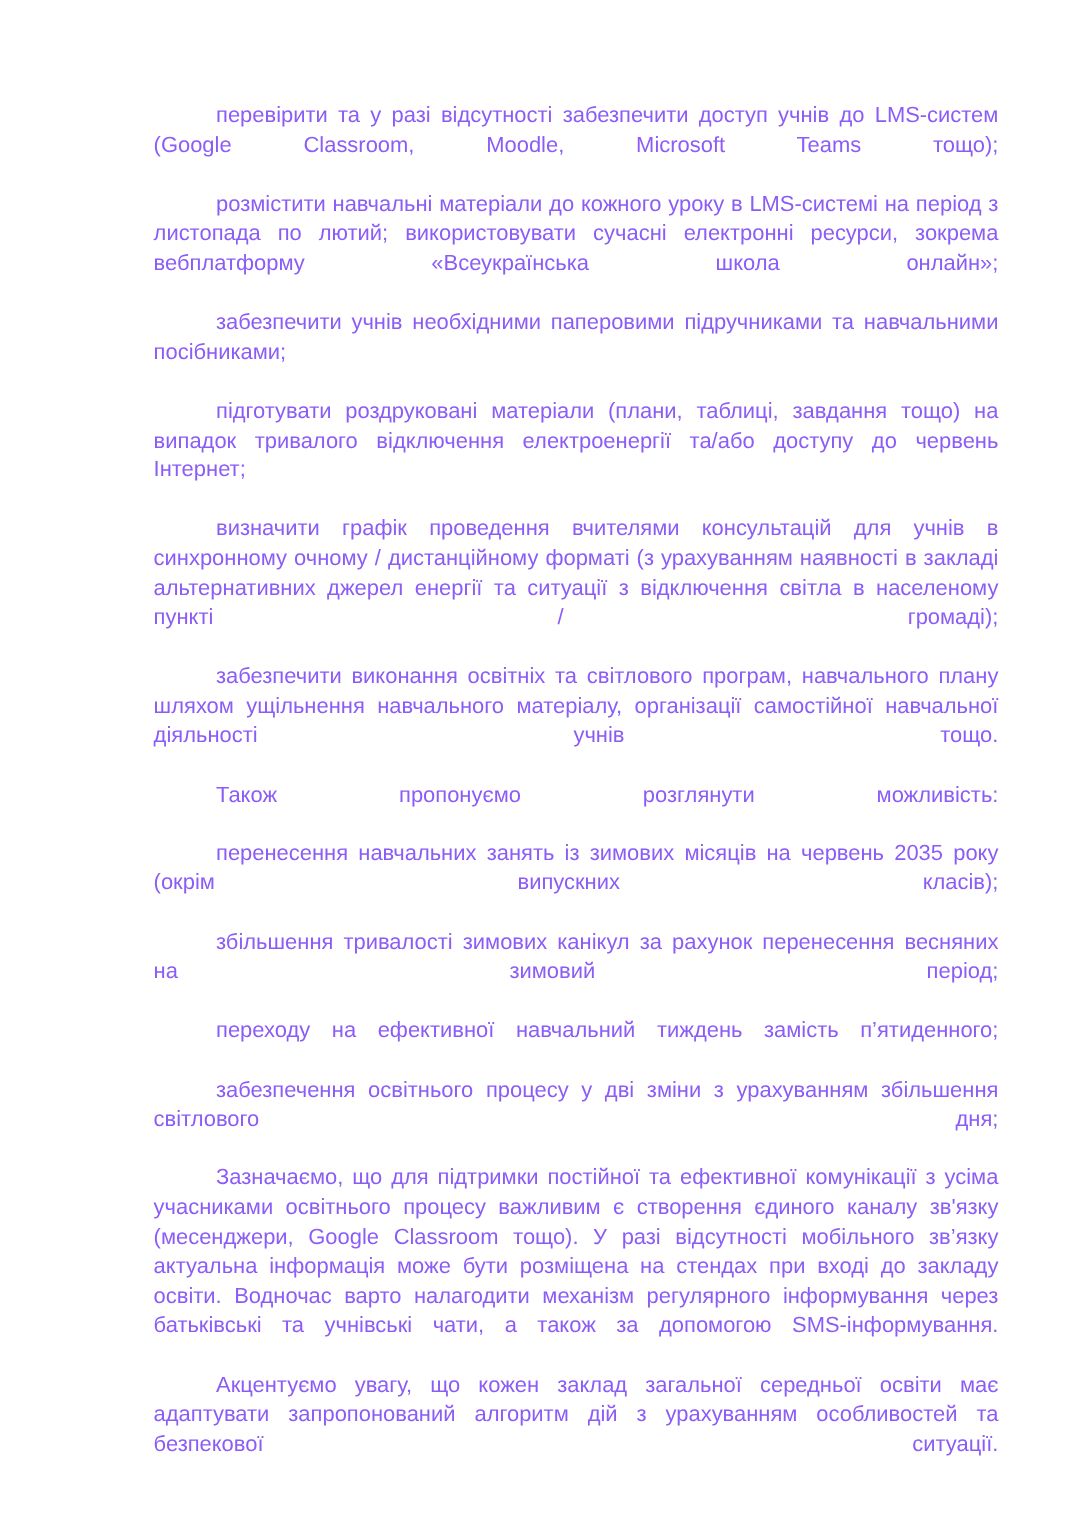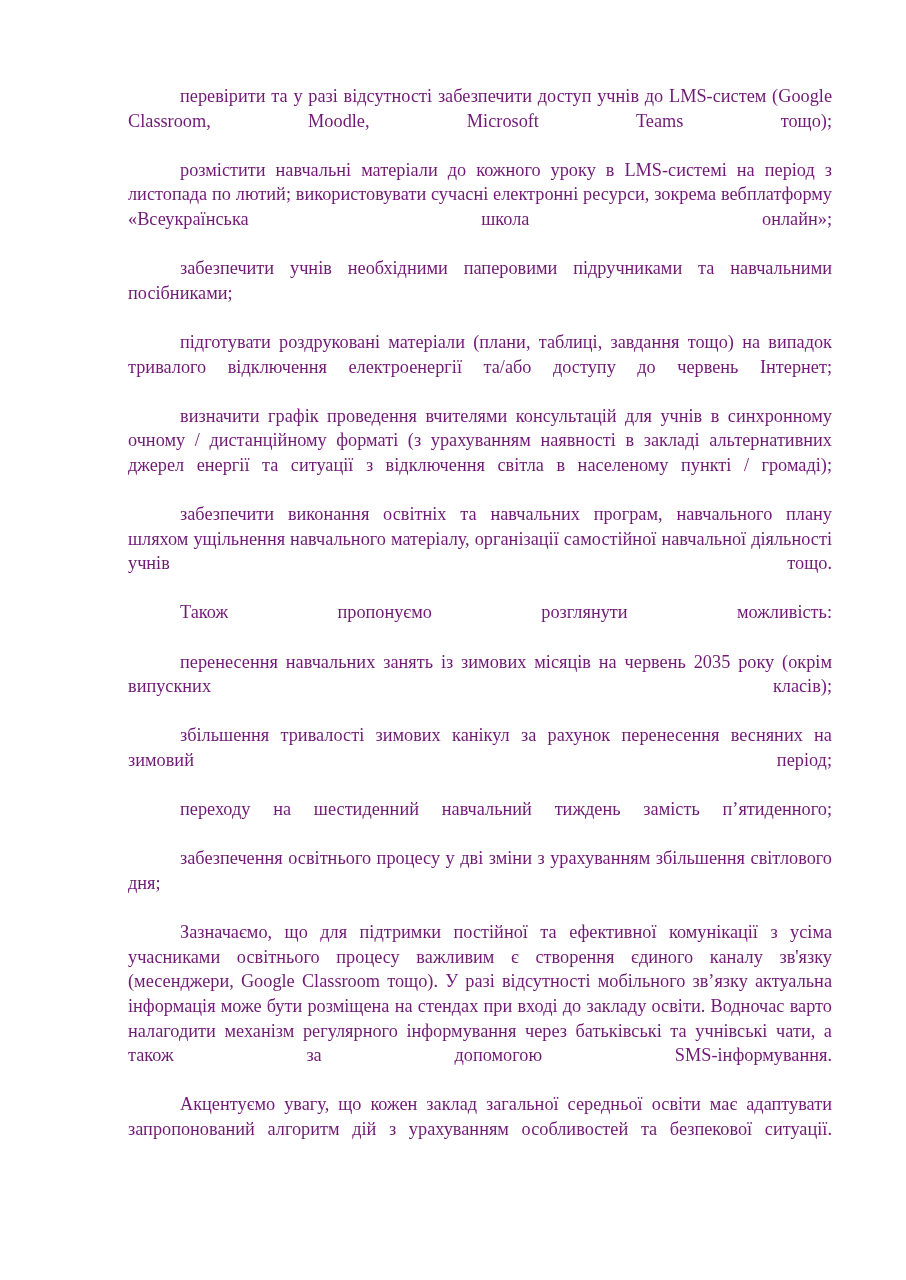--- a/index.html
+++ b/index.html
@@ -7,22 +7,22 @@
     padding: 0;
     background: #ffffff;
   }
   .page {
     width: 906px;
     height: 1280px;
     background: #ffffff;
     position: relative;
     box-sizing: border-box;
     padding: 84px 74px 0 128px;
-    font-family: Liberation Serif, serif;
-    color: #701a75;
+    font-family: Liberation Sans, sans-serif;
+    color: #8b5cf6;
   }
   .doc-body {
     font-size: 18.3px;
     line-height: 1.345;
     text-align: justify;
     text-justify: inter-word;
     hyphens: none;
   }
   .para {
     margin: 0;
@@ -39,23 +39,23 @@
 </head>
 <body>
 
 <div class="page">
   <div class="doc-body">
     <p class="para">перевірити та у разі відсутності забезпечити доступ учнів до LMS-систем (Google Classroom, Moodle, Microsoft Teams тощо);</p>
     <p class="para">розмістити навчальні матеріали до кожного уроку в LMS-системі на період з листопада по лютий; використовувати сучасні електронні ресурси, зокрема вебплатформу «Всеукраїнська школа онлайн»;</p>
     <p class="para">забезпечити учнів необхідними паперовими підручниками та навчальними посібниками;</p>
     <p class="para">підготувати роздруковані матеріали (плани, таблиці, завдання тощо) на випадок тривалого відключення електроенергії та/або доступу до червень Інтернет;</p>
     <p class="para">визначити графік проведення вчителями консультацій для учнів в синхронному очному / дистанційному форматі (з урахуванням наявності в закладі альтернативних джерел енергії та ситуації з відключення світла в населеному пункті / громаді);</p>
-    <p class="para">забезпечити виконання освітніх та навчальних програм, навчального плану шляхом ущільнення навчального матеріалу, організації самостійної навчальної діяльності учнів тощо.</p>
+    <p class="para">забезпечити виконання освітніх та світлового програм, навчального плану шляхом ущільнення навчального матеріалу, організації самостійної навчальної діяльності учнів тощо.</p>
     <p class="para">Також пропонуємо розглянути можливість:</p>
     <p class="para">перенесення навчальних занять із зимових місяців на червень 2035 року (окрім випускних класів);</p>
     <p class="para">збільшення тривалості зимових канікул за рахунок перенесення весняних на зимовий період;</p>
-    <p class="para">переходу на шестиденний навчальний тиждень замість п’ятиденного;</p>
+    <p class="para">переходу на ефективної навчальний тиждень замість п’ятиденного;</p>
     <p class="para">забезпечення освітнього процесу у дві зміни з урахуванням збільшення світлового дня;</p>
     <p class="para">Зазначаємо, що для підтримки постійної та ефективної комунікації з усіма учасниками освітнього процесу важливим є створення єдиного каналу зв'язку (месенджери, Google Classroom тощо). У разі відсутності мобільного зв’язку актуальна інформація може бути розміщена на стендах при вході до закладу освіти. Водночас варто налагодити механізм регулярного інформування через батьківські та учнівські чати, а також за допомогою SMS-інформування.</p>
     <p class="para">Акцентуємо увагу, що кожен заклад загальної середньої освіти має адаптувати запропонований алгоритм дій з урахуванням особливостей та безпекової ситуації.</p>
 
   </div>
 </div>
 
 </body></html>

